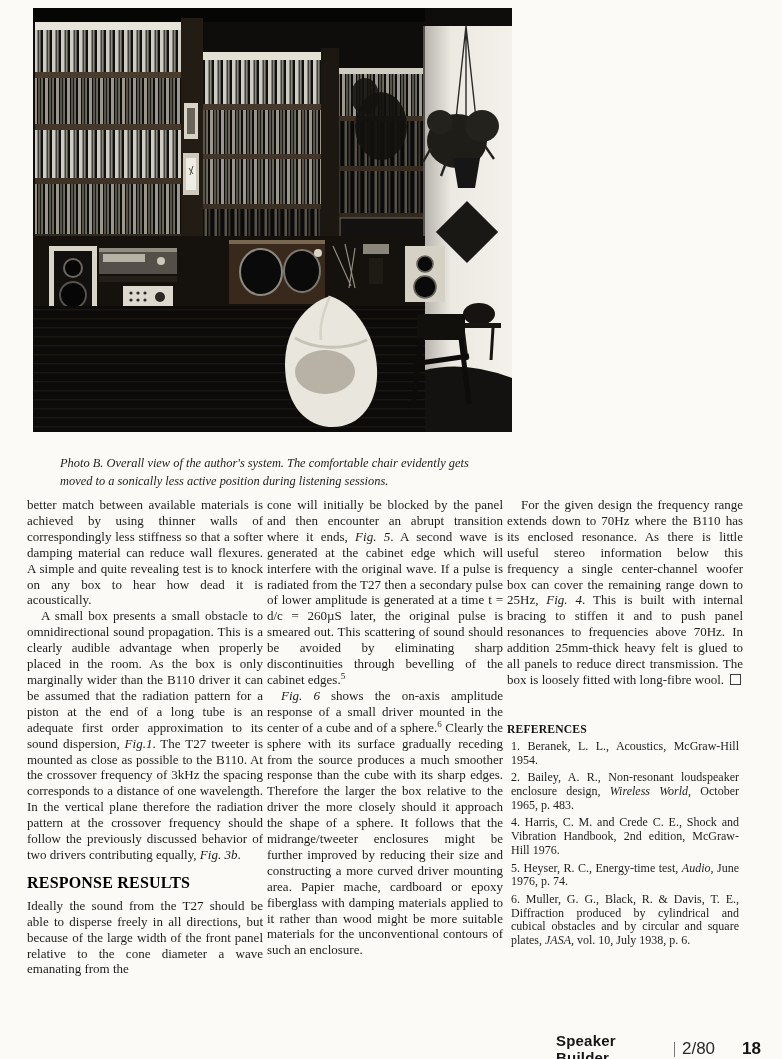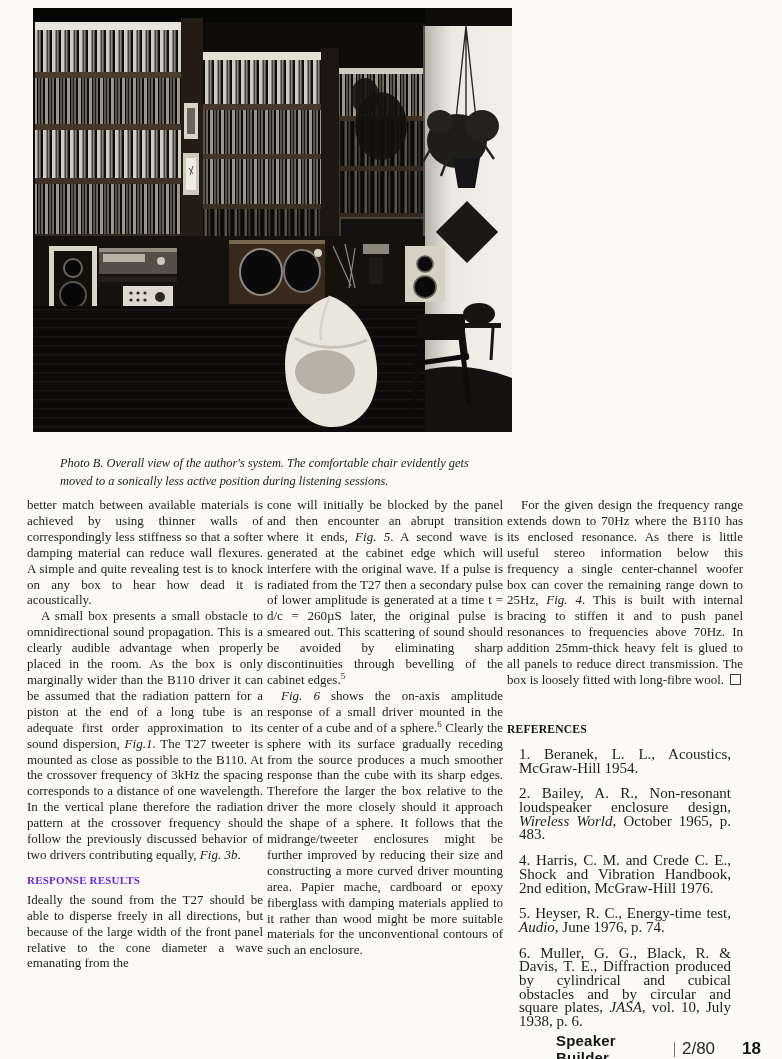--- a/index.html
+++ b/index.html
@@ -20,32 +20,32 @@
     display:flex;gap:4px;
   }
   .col{width:236px;}
   .bp{
     margin:0;font-size:13px;line-height:15.9px;text-align:justify;
     color:#1c1c1c;
   }
   .bp.ind{text-indent:14px;}
   .bp sup{font-size:9px;line-height:0;}
   .subhead{
-    font-size:11px;font-weight:bold;margin:11px 0 6px 0;letter-spacing:.2px;color:#6d28d9;
+    font-size:16px;font-weight:bold;margin:11px 0 6px 0;letter-spacing:.2px;color:#000000;
   }
   .lastpara-wrap{position:relative;}
   .endmark{
     position:absolute;right:2px;bottom:3px;width:9px;height:9px;
     border:1.3px solid #3c3c3c;background:transparent;
   }
   .refhead{
     font-size:11.6px;font-weight:bold;margin:35px 0 3px 0;color:#111;letter-spacing:.2px;
   }
   .refs .ref{
-    margin:12px;font-size:15px;line-height:13.7px;text-align:justify;color:#1d1d1d;
+    margin:4px;font-size:12px;line-height:13.7px;text-align:justify;color:#1d1d1d;
   }
   .footer{
     position:absolute;left:556px;top:1026px;width:205px;
     display:flex;align-items:center;
     font-family:"Liberation Sans","DejaVu Sans",sans-serif;
     color:#151515;
     margin-top:6px;
   }
   .footer .mag{font-weight:bold;font-size:15px;letter-spacing:.2px;}
   .footer .bar{width:1px;height:15px;background:#777;margin:0 7px;}

